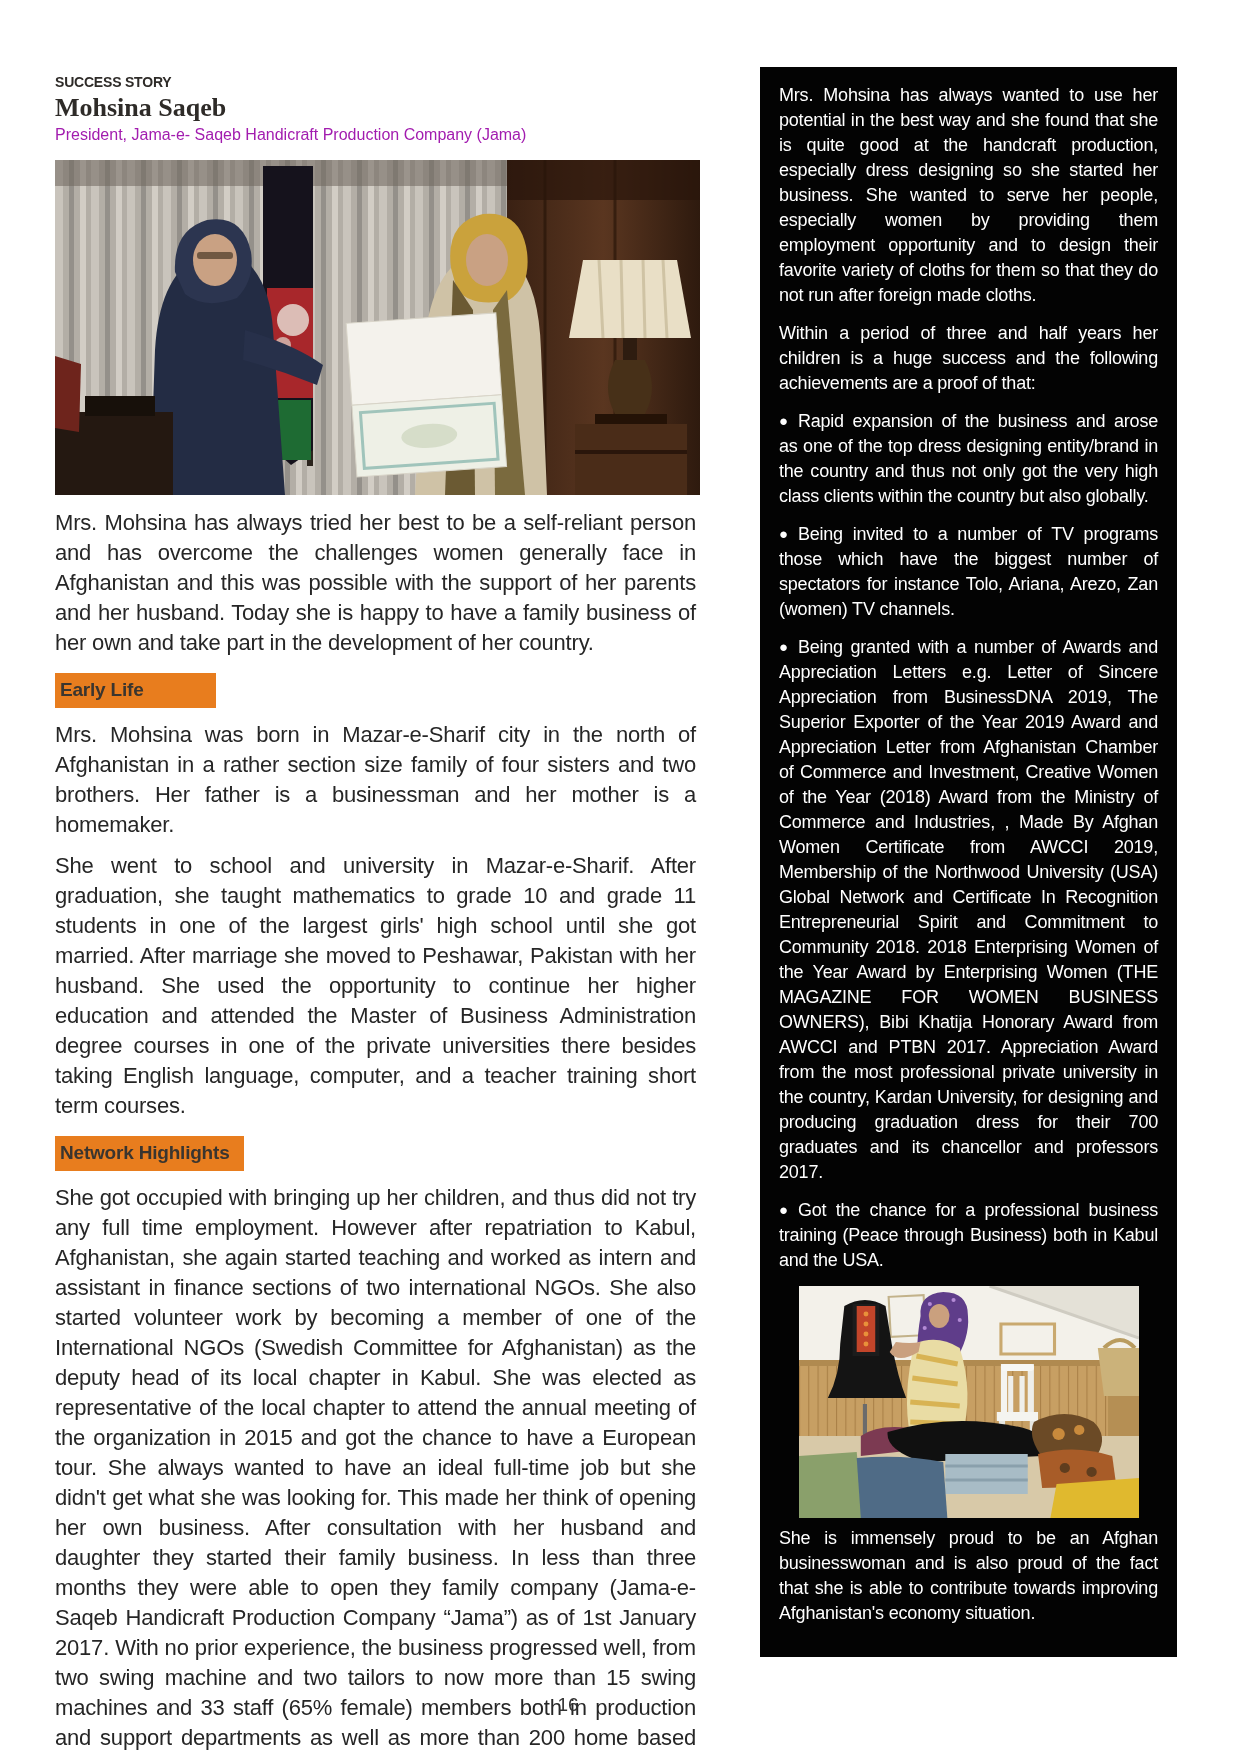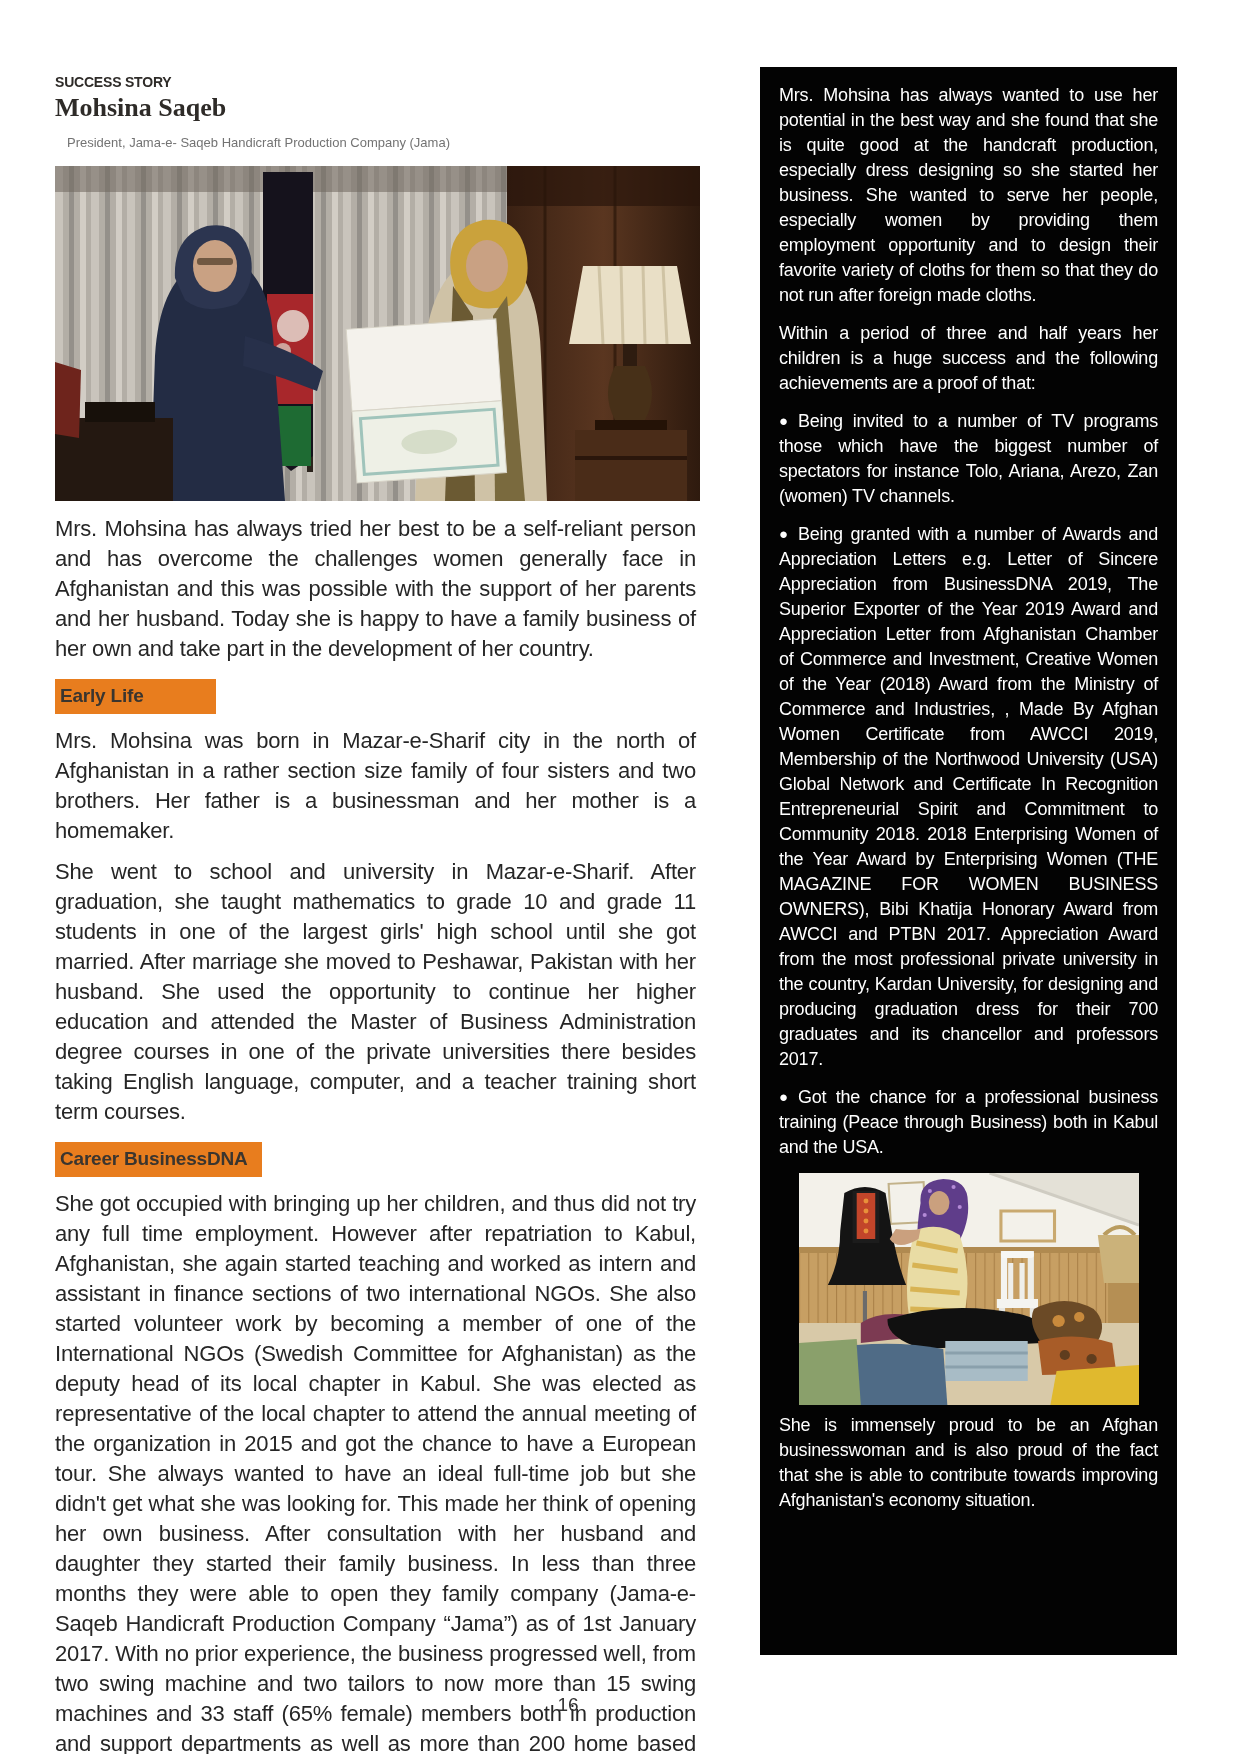--- a/index.html
+++ b/index.html
@@ -11,21 +11,21 @@
     font-family:"Liberation Sans", sans-serif;
     color:#262626;
     overflow:hidden;
   }
   
   .col-left{
     position:absolute;left:55px;top:74px;width:645px;
   }
   .kicker{font-size:14px;font-weight:bold;letter-spacing:-0.2px;color:#2e2b28;margin:0 0 3px 0;}
   .person-name{font-size:26px;font-weight:bold;color:#2e2b28;margin:0 0 3px 0;font-family:Liberation Serif, serif;}
-  .person-role{font-size:13px;color:#737373;margin:12px;}
+  .person-role{font-size:16px;color:#a21caf;margin:0;}
   .photo-top{margin-top:16px;width:645px;height:335px;display:block;}
   .col-left p.body{
     font-size:22px;line-height:30px;letter-spacing:-0.2px;
     text-align:justify;margin:0 4px 11px 0;
   }
   .col-left p.intro{margin-top:13px;}
   .sec-head{
     display:inline-block;min-width:142px;
     background:#E87D1E;color:#3a352f;
     font-size:19px;font-weight:bold;letter-spacing:-0.2px;
@@ -137,28 +137,29 @@
       <rect x="30" y="236" width="70" height="20" fill="#17100a"></rect>
       <path d="M0 196 L26 204 L24 272 L0 268 Z" fill="#6e241c"></path>
     </svg>
 
     <p class="body intro">Mrs. Mohsina has always tried her best to be a self-reliant person and has overcome the challenges women generally face in Afghanistan and this was possible with the support of her parents and her husband. Today she is happy to have a family business of her own and take part in the development of her country.</p>
 
     <div class="sec-head">Early Life</div>
     <p class="body">Mrs. Mohsina was born in Mazar-e-Sharif city in the north of Afghanistan in a rather section size family of four sisters and two brothers. Her father is a businessman and her mother is a homemaker.</p>
     <p class="body">She went to school and university in Mazar-e-Sharif. After graduation, she taught mathematics to grade 10 and grade 11 students in one of the largest girls' high school until she got married. After marriage she moved to Peshawar, Pakistan with her husband. She used the opportunity to continue her higher education and attended the Master of Business Administration degree courses in one of the private universities there besides taking English language, computer, and a teacher training short term courses.</p>
 
-    <div class="sec-head">Career BusinessDNA</div>
+    <div class="sec-head">Network Highlights</div>
     <p class="body">She got occupied with bringing up her children, and thus did not try any full time employment. However after repatriation to Kabul, Afghanistan, she again started teaching and worked as intern and assistant in finance sections of two international NGOs. She also started volunteer work by becoming a member of one of the International NGOs (Swedish Committee for Afghanistan) as the deputy head of its local chapter in Kabul. She was elected as representative of the local chapter to attend the annual meeting of the organization in 2015 and got the chance to have a European tour.  She always wanted to have an ideal full-time job but she didn't get what she was looking for. This made her think of opening her own business. After consultation with her husband and daughter they started their family business. In less than three months they were able to open they family company (Jama-e-Saqeb Handicraft Production Company “Jama”) as of 1st January 2017. With no prior experience, the business progressed well, from two swing machine and two tailors to now more than 15 swing machines and  33 staff (65% female) members both in production and support departments as well as more than 200  home based women in Kabul and other provinces who regularly produce handmade materials for the company. Jama design is the first branch/section that consists of a larger swing/tailoring workshop and a show room. They have recently opened their furnishing branch/section by the name of 'Jama Carpets' with a number of unique and quality hand woven carpets, rugs, pillow and mattresses, covers, table cloths, vehicle seats cover, etc. The third branch/section by the name of Jama Furniture with unique handmade wooden work has also been opened which is on a small scale for now.Jama has a long term strategy and will expand step by step if the business goes well and the security situation of the country allows them to continue developing further. The aim of the business is not only financial gain but to also offer the best quality products to the customer and to contribute to the economic growth of the rural women by purchasing their handcraft materials and use them in their own products.</p>
   </div>
 
   <div class="col-right">
     <p class="body">Mrs. Mohsina has always wanted to use her potential in the best way and she found that she is quite good at the handcraft production, especially dress designing so she started her business.  She wanted to serve her people, especially women by providing them employment opportunity and to design their favorite variety of cloths for them so that they do not run after foreign made cloths.</p>
     <p class="body">Within a period of three and half years her children is a huge success and the following achievements are a proof of that:</p>
 
+    <p class="body"><span class="bullet-glyph">●</span><span>Rapid expansion of the business and arose as one of the top dress designing entity/brand in the country and thus not only got the very high class clients within the country but also globally.</span></p>
     <p class="body"><span class="bullet-glyph">●</span><span>Being invited to a number of TV programs those which have the biggest number of spectators for instance Tolo, Ariana, Arezo, Zan (women) TV channels.</span></p>
     <p class="body"><span class="bullet-glyph">●</span><span>Being granted with a number of Awards and Appreciation Letters e.g. Letter of Sincere Appreciation from BusinessDNA 2019, The Superior Exporter of the Year 2019 Award and Appreciation Letter from Afghanistan Chamber of Commerce and Investment, Creative Women of the Year (2018) Award from the Ministry of Commerce and Industries, , Made By Afghan Women Certificate from AWCCI 2019, Membership of the Northwood University (USA) Global Network and Certificate In Recognition Entrepreneurial Spirit and Commitment to Community 2018. 2018 Enterprising Women of the Year Award by Enterprising Women (THE MAGAZINE FOR WOMEN BUSINESS OWNERS), Bibi Khatija Honorary Award from AWCCI and PTBN 2017. Appreciation Award from the most professional private university in the country, Kardan University, for designing and producing graduation dress for their 700 graduates and its chancellor and professors 2017.</span></p>
     <p class="body"><span class="bullet-glyph">●</span><span>Got the chance for a professional business training (Peace through Business) both in Kabul and the USA.</span></p>
 
     <svg class="photo-bottom" viewBox="0 0 330 232" preserveAspectRatio="none">
       <defs>
         <pattern id="bamboo" width="9" height="90" patternUnits="userSpaceOnUse">
           <rect width="9" height="90" fill="#c79f63"></rect>
           <line x1="0" y1="0" x2="0" y2="90" stroke="#a87f46" stroke-width="2"></line>
         </pattern>

